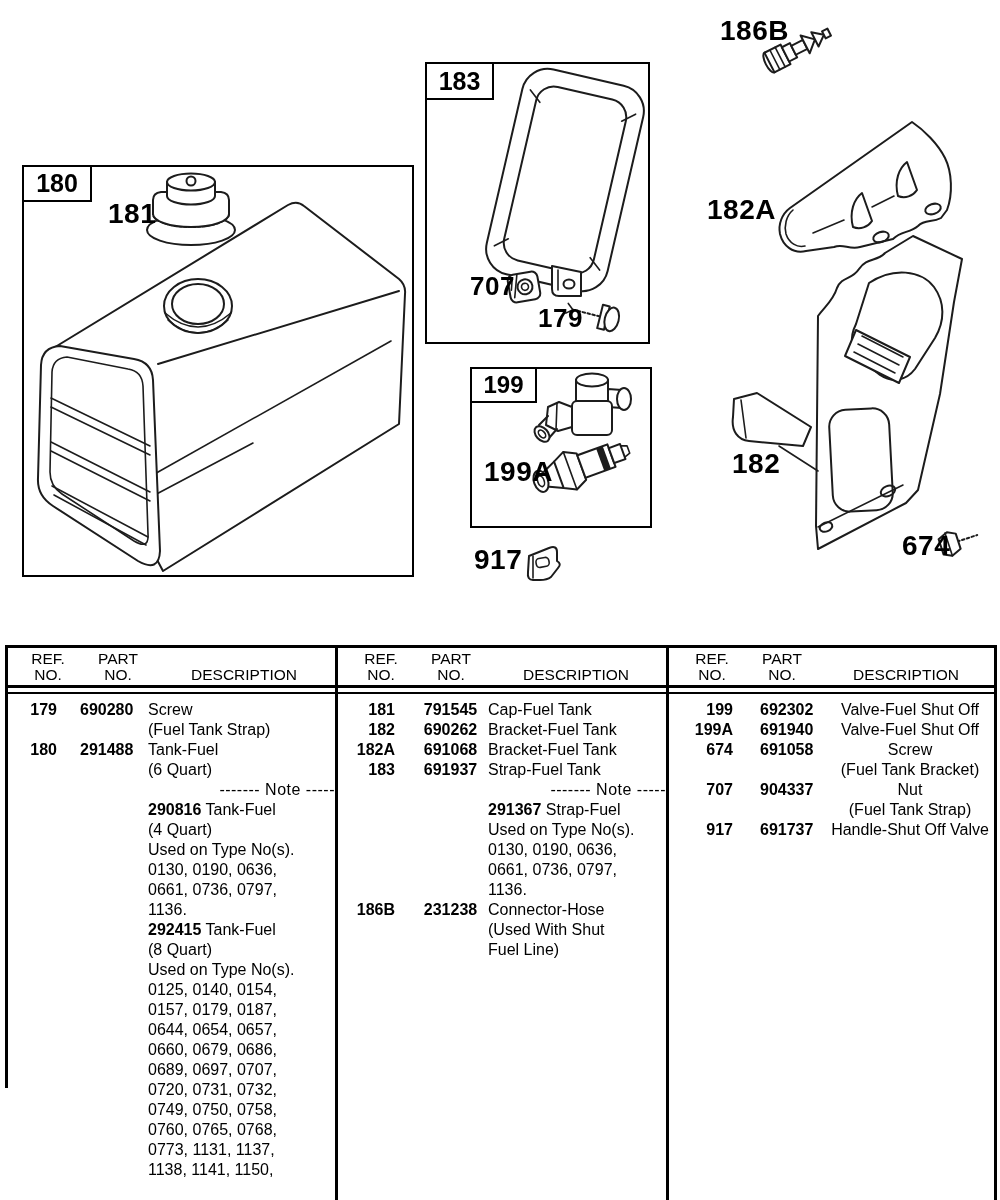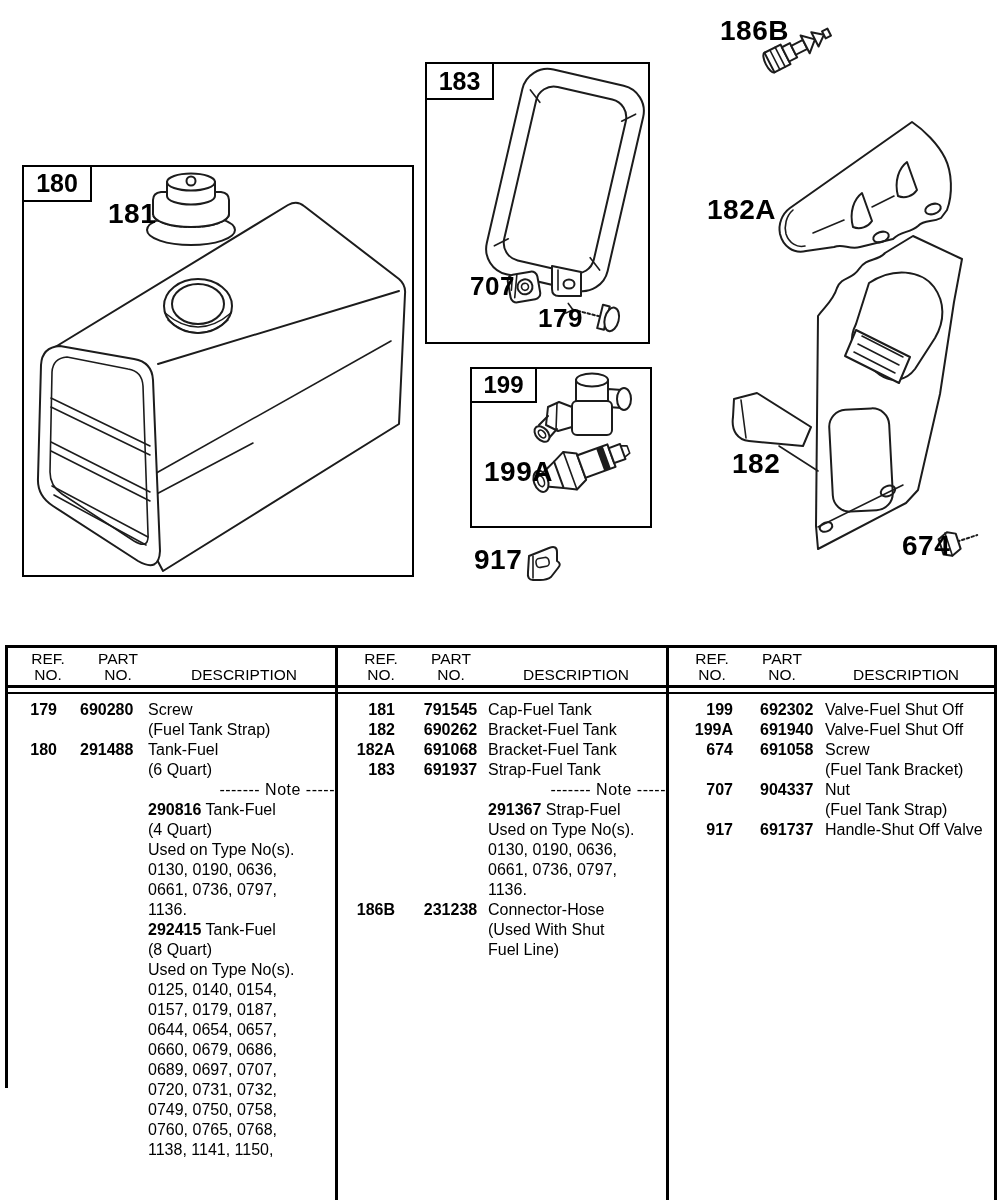--- a/index.html
+++ b/index.html
@@ -29,21 +29,21 @@
   .c-ref{font-weight:700;text-align:right;flex:none;}
   .c-part{font-weight:700;flex:none;}
   .c-desc{flex:1;}
   .c-desc b{font-weight:700;}
   .note{font-weight:400;letter-spacing:.5px;text-align:right;}
   .col1{left:0;width:330px;}
   .col1 .c-ref{width:52px;} .col1 .c-part{margin-left:23px;width:57px;} .col1 .c-desc{margin-left:11px;}
   .col2{left:333px;width:328px;}
   .col2 .c-ref{width:57px;} .col2 .c-part{margin-left:28px;width:55px;text-align:center;} .col2 .c-desc{margin-left:10px;}
   .col3{left:664px;width:326px;}
-  .col3 .c-ref{width:64px;} .col3 .c-part{margin-left:27px;width:53px;} .col3 .c-desc{margin-left:12px;}
+  .col3 .c-ref{width:64px;} .col3 .c-part{margin-left:27px;width:53px;} .col3 .c-desc{margin-left:12px;text-align:center;}
 </style>
 </head>
 <body>
 
 <div class="page">
 
   <svg width="1000" height="640" viewBox="0 0 1000 640" style="position:absolute;left:0;top:0;">
 
     <g>
       <path class="ln wfill" d="M 47 352 L 288 205 Q 297 200 304 206 L 399 279 Q 406 285 405 294 L 399 424 L 163 571 L 47 352 Z"></path>
@@ -224,20 +224,21 @@
           <div class="tl"><span class="c-ref"></span><span class="c-part"></span><span class="c-desc">(8 Quart)</span></div>
           <div class="tl"><span class="c-ref"></span><span class="c-part"></span><span class="c-desc">Used on Type No(s).</span></div>
           <div class="tl"><span class="c-ref"></span><span class="c-part"></span><span class="c-desc">0125, 0140, 0154,</span></div>
           <div class="tl"><span class="c-ref"></span><span class="c-part"></span><span class="c-desc">0157, 0179, 0187,</span></div>
           <div class="tl"><span class="c-ref"></span><span class="c-part"></span><span class="c-desc">0644, 0654, 0657,</span></div>
           <div class="tl"><span class="c-ref"></span><span class="c-part"></span><span class="c-desc">0660, 0679, 0686,</span></div>
           <div class="tl"><span class="c-ref"></span><span class="c-part"></span><span class="c-desc">0689, 0697, 0707,</span></div>
           <div class="tl"><span class="c-ref"></span><span class="c-part"></span><span class="c-desc">0720, 0731, 0732,</span></div>
           <div class="tl"><span class="c-ref"></span><span class="c-part"></span><span class="c-desc">0749, 0750, 0758,</span></div>
           <div class="tl"><span class="c-ref"></span><span class="c-part"></span><span class="c-desc">0760, 0765, 0768,</span></div>
+          <div class="tl"><span class="c-ref"></span><span class="c-part"></span><span class="c-desc">0773, 1131, 1137,</span></div>
           <div class="tl"><span class="c-ref"></span><span class="c-part"></span><span class="c-desc">1138, 1141, 1150,</span></div>
         </div>
     </div>
 
     <div class="col col2">
       <div class="hdr">
         <div class="h-ref">
           <div>REF.</div>
             <div>NO.</div>
         </div>

